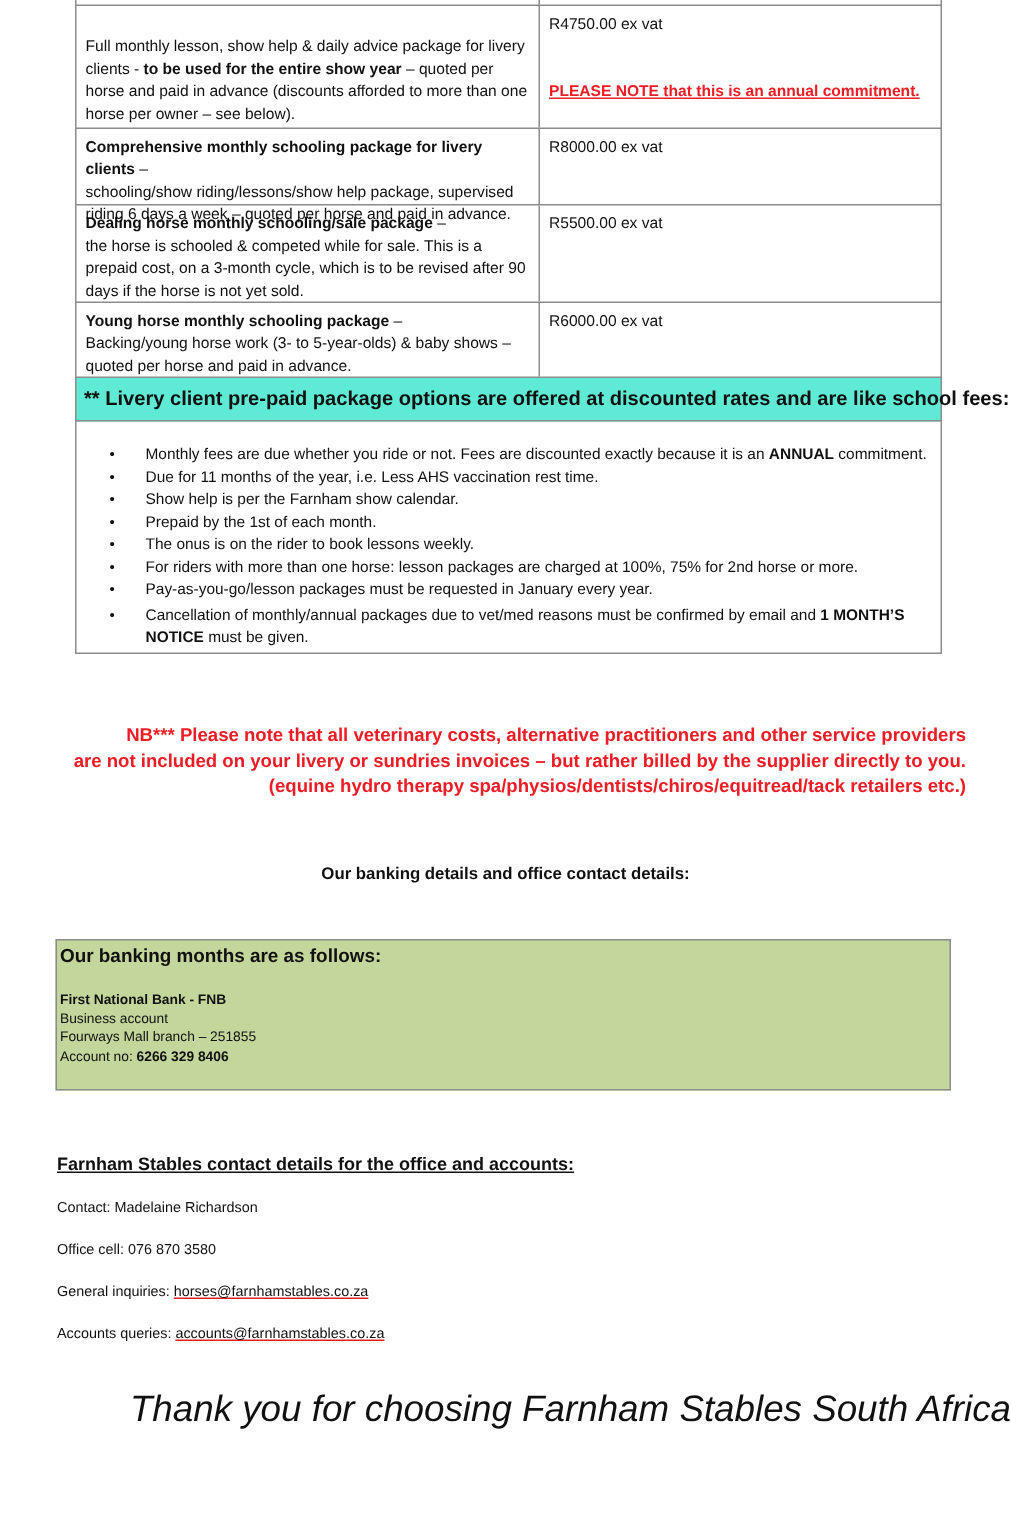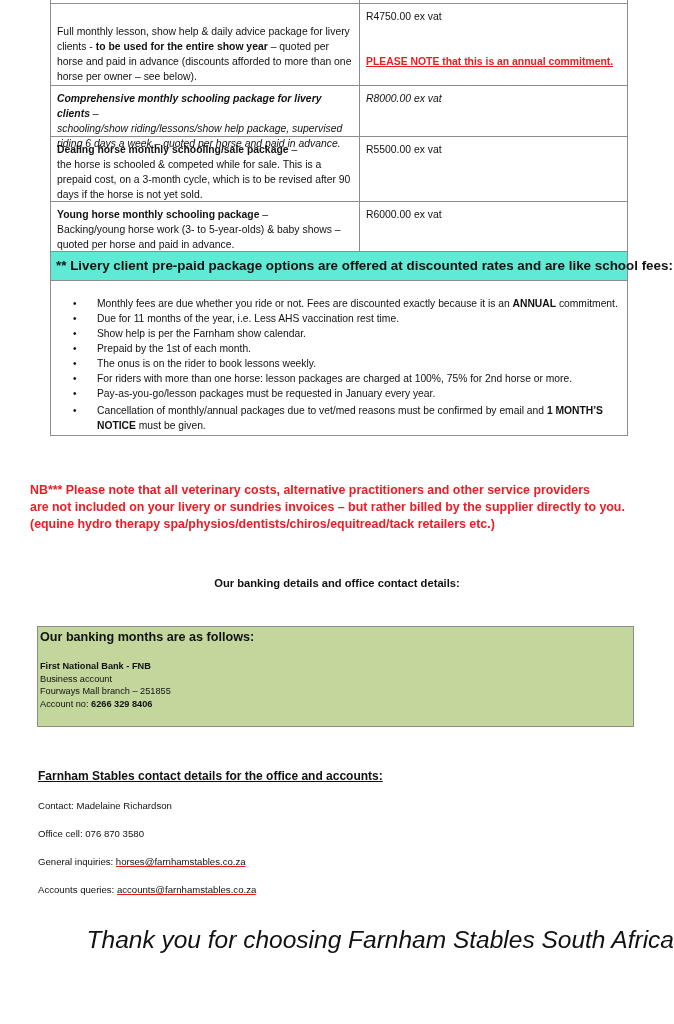--- a/index.html
+++ b/index.html
@@ -21,21 +21,21 @@
     position: absolute; left: 0; top: 0; bottom: 0; width: 309px;
     border-right: 1px solid #8c8c8c; box-sizing: border-box;
     padding: 5px 6px; font-size: 10.4px; line-height: 15px;
   }
   .row .c2 {
     position: absolute; left: 309px; top: 0; right: 0; bottom: 0;
     padding: 5px 6px; font-size: 10.4px; line-height: 15px;
   }
   .row-top { top: -6px; height: 10px; }
   .r1 { top: 4px; height: 82px; }
-  .r2 { top: 86px; height: 51px; font-style: italic; }
+  .r2 { top: 86px; height: 51px; }
   .r3 { top: 137px; height: 65px; }
   .r4 { top: 202px; height: 50px; }
   b { font-weight: bold; }
   .red { color: #ee1c24; font-weight: bold; }
 
   .green-band {
     left: 50px; top: 252px; width: 578px; height: 29px; box-sizing: border-box;
     background: #5eead4; border: 1px solid #8c8c8c; border-top: none;
     font-size: 13.4px; font-weight: bold; line-height: 27px; padding-left: 5px;
     color: #111; white-space: nowrap;
@@ -51,21 +51,21 @@
   .list-box li {
     position: relative; padding-left: 46px; padding-right: 6px;
     font-size: 10.3px; line-height: 15px; white-space: nowrap;
   }
   .list-box li.wrap { white-space: normal; line-height: 15px; margin-top: 2px; }
   .list-box li .bullet {
     position: absolute; left: 22px; top: 0; font-size: 10px;
   }
 
   .nb {
-    left: 30px; top: 482px; width: 614px; text-align: left;
+    left: 30px; top: 482px; width: 614px; text-align: right;
     color: #ee1c24; font-weight: bold; font-size: 12.4px; line-height: 17px;
   }
 
   .banking-heading {
     left: 0; top: 577px; width: 674px; text-align: center;
     font-weight: bold; font-size: 11.2px;
   }
 
   .bank-box {
     left: 37px; top: 626px; width: 597px; height: 101px; box-sizing: border-box;

